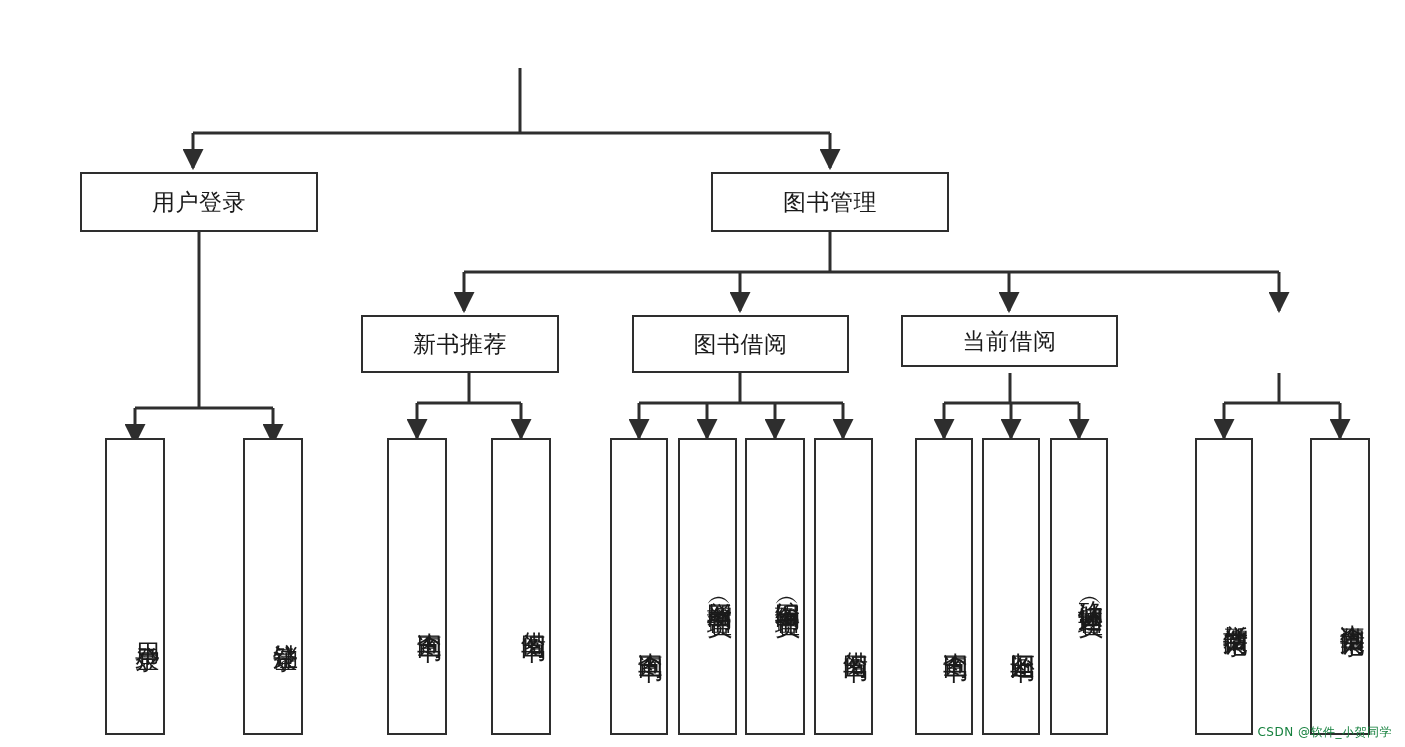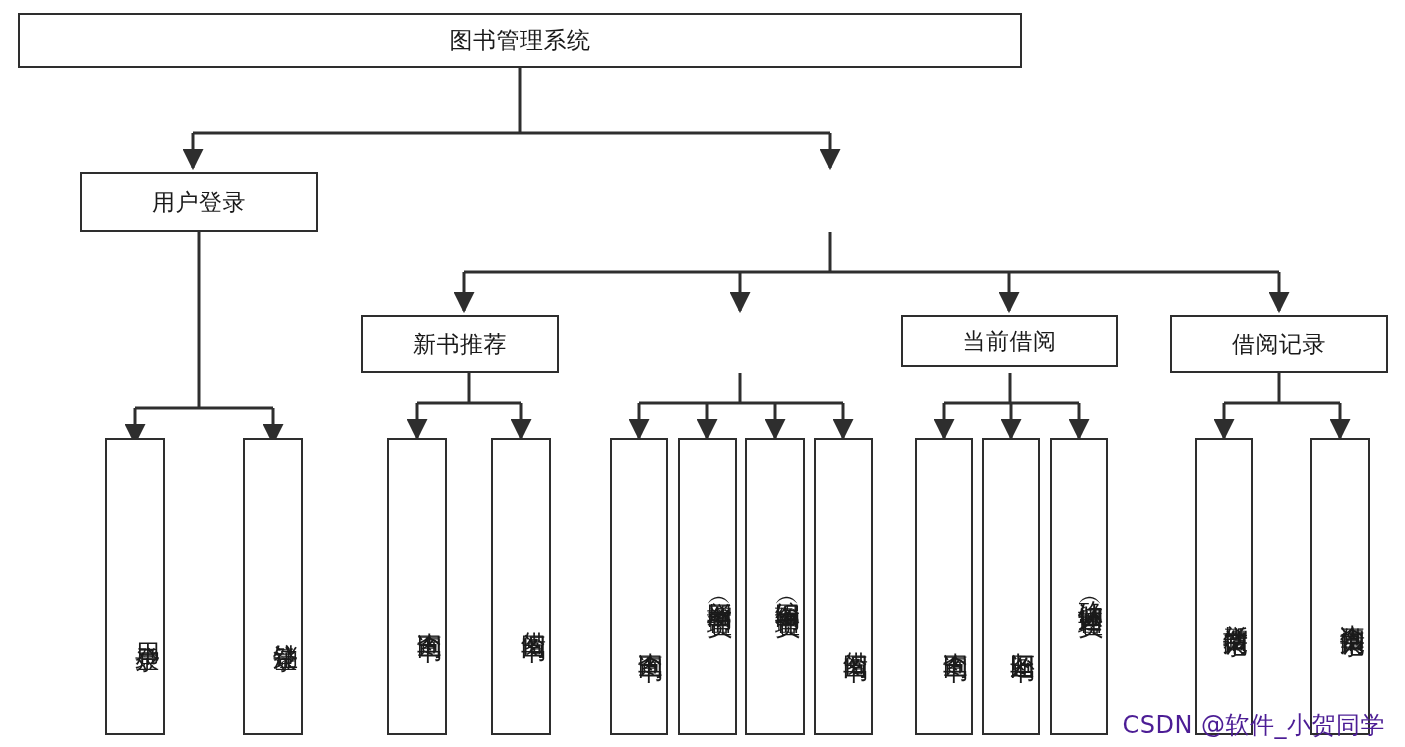--- a/index.html
+++ b/index.html
@@ -50,24 +50,24 @@
     justify-content: center;
     padding-top: 14px;
   }
   .node.v.top0 { padding-top: 6px; }
   .node.v.mid  { padding-top: 80px; }
   .node.v.mid2 { padding-top: 58px; }
   .node.v.mid3 { padding-top: 98px; }
   .node.v.mid5 { padding-top: 47px; }
   #watermark {
     position: absolute;
-    right: 20px;
+    right: 13px;
     bottom: 6px;
-    font-size: 24px;
-    color: #4c1d95;
+    font-size: 12px;
+    color: #15803d;
     letter-spacing: 0.5px;
     white-space: nowrap;
   }
 </style>
 </head>
 <body>
 
 <div id="canvas">
 
   <svg id="wires" viewBox="0 0 1405 747" xmlns="http://www.w3.org/2000/svg">
@@ -113,36 +113,36 @@
       <path d="M 1011 403 L 1011 438" marker-end="url(#arrow)"></path>
       <path d="M 1079 403 L 1079 438" marker-end="url(#arrow)"></path>
 
       <path d="M 1279 373 L 1279 403"></path>
       <path d="M 1224 403 L 1340 403"></path>
       <path d="M 1224 403 L 1224 438" marker-end="url(#arrow)"></path>
       <path d="M 1340 403 L 1340 438" marker-end="url(#arrow)"></path>
     </g>
   </svg>
 
-  <div class="node h" style="left:18px; top:13px; width:1004px; height:55px;">
-    <span>图书管理系统</span>
-  </div>
 
   <div class="node h" style="left:80px; top:172px; width:238px; height:60px;">
     <span>用户登录</span>
+  </div>
+  <div class="node h" style="left:711px; top:172px; width:238px; height:60px;">
+    <span>图书管理</span>
   </div>
 
   <div class="node h" style="left:361px; top:315px; width:198px; height:58px;">
     <span>新书推荐</span>
   </div>
+  <div class="node h" style="left:632px; top:315px; width:217px; height:58px;">
+    <span>图书借阅</span>
+  </div>
   <div class="node h" style="left:901px; top:315px; width:217px; height:52px;">
     <span>当前借阅</span>
-  </div>
-  <div class="node h" style="left:1170px; top:315px; width:218px; height:58px;">
-    <span>借阅记录</span>
   </div>
 
   <div class="node v mid" style="left:105px; top:438px; width:60px; height:297px;">
     <span>用户登录</span>
   </div>
   <div class="node v mid" style="left:243px; top:438px; width:60px; height:297px;">
     <span>注销登录</span>
   </div>
 
   <div class="node v mid2" style="left:387px; top:438px; width:60px; height:297px;">

